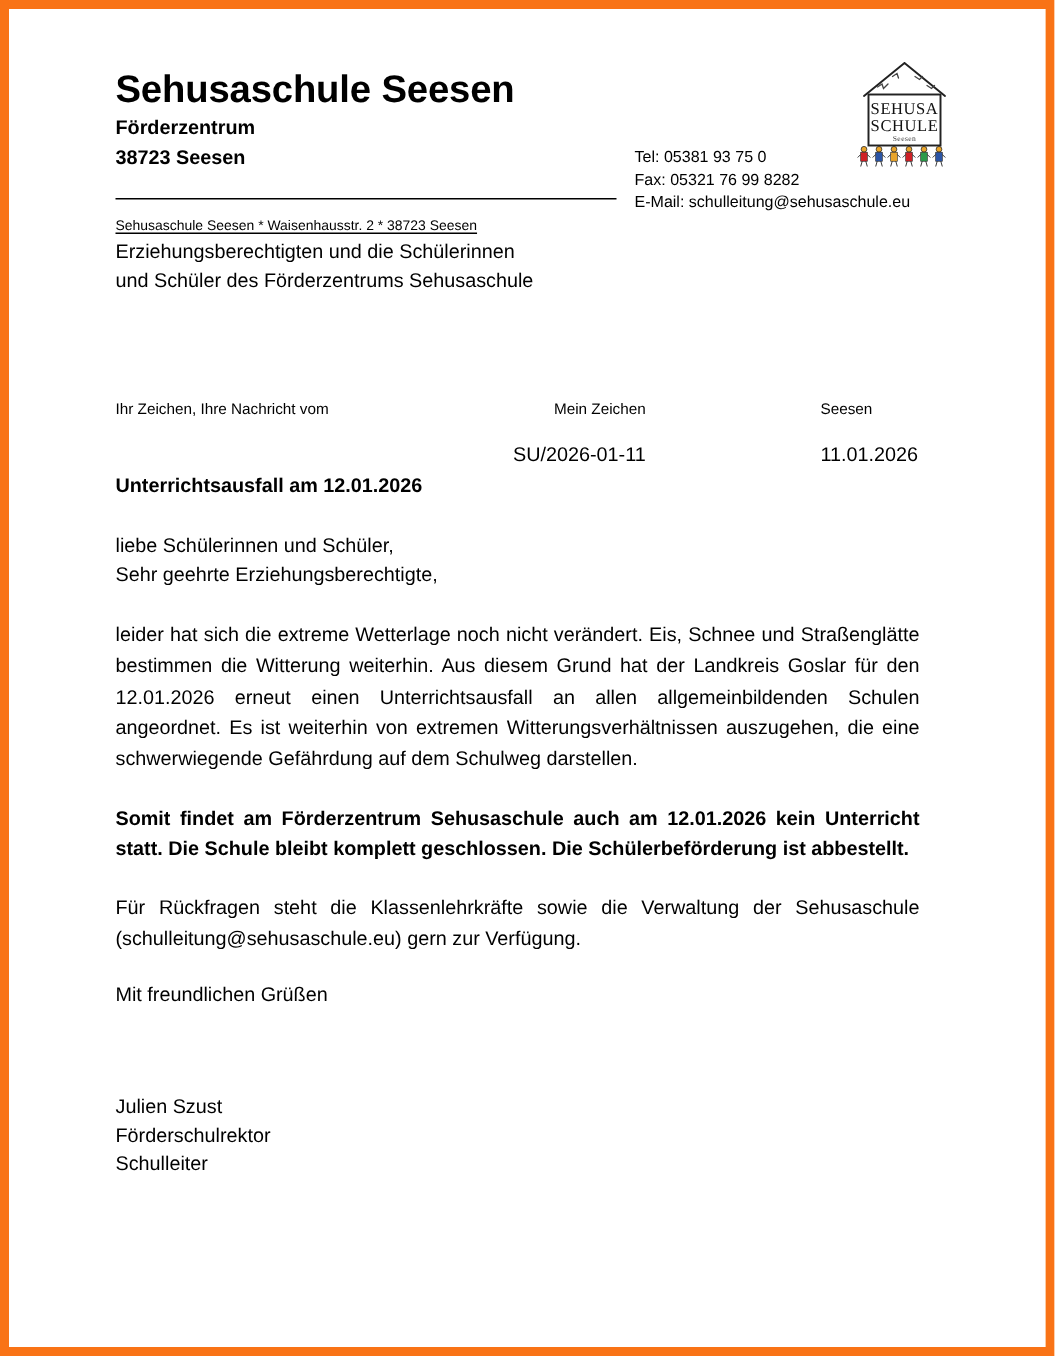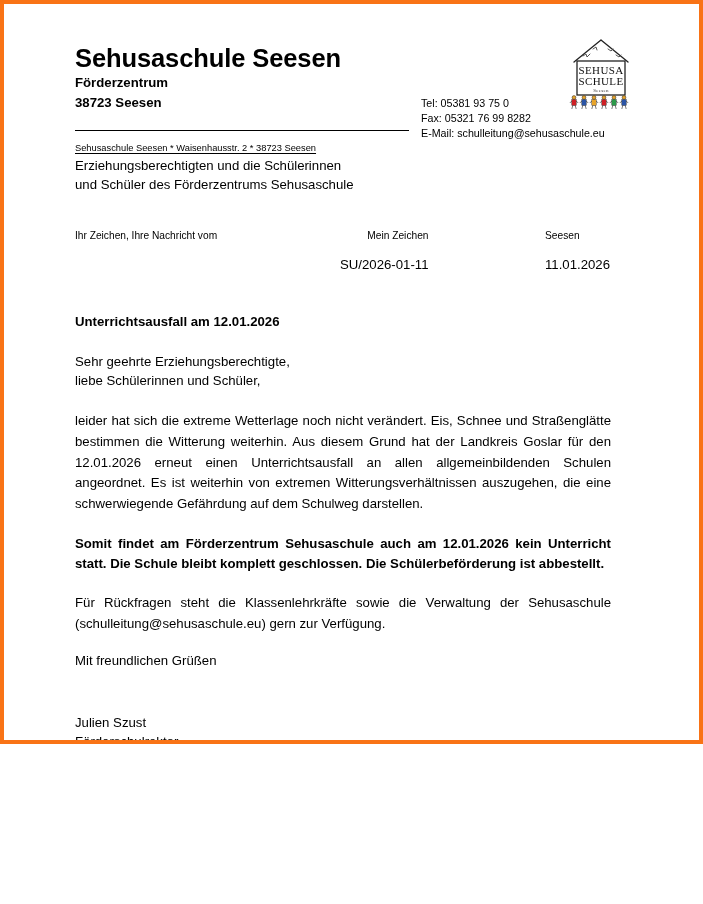--- a/index.html
+++ b/index.html
@@ -8,24 +8,24 @@
     padding: 0;
     background: #ffffff;
   }
   body {
     font-family: "Liberation Sans", sans-serif;
     color: #000000;
   }
   .page {
     position: relative;
     width: 703px;
-    height: 744px;
+    height: 904px;
     box-sizing: border-box;
     background: #fdba74;
-    border: 4px solid #f97316;
+    border: 6px solid #f97316;
     overflow: hidden;
   }
   .sheet {
     position: absolute;
     left: 0;
     top: 0;
     width: 701px;
     height: 902px;
     background: #ffffff;
   }
@@ -109,20 +109,21 @@
     position: absolute;
     top: 0;
   }
   .col-ihr   { left: 0px;   }
   .col-mein  { left: 265px; text-align: right; }
   .col-ort   { left: 470px; }
   .ref-label {
     font-size: 10.2px;
     white-space: nowrap;
     display: block;
+    margin-top: 36px;
   }
   .ref-value {
     font-size: 13.2px;
     white-space: nowrap;
     display: block;
     margin-top: 16px;
   }
 
   
   .body-area {
@@ -155,21 +156,21 @@
   p.para.bold.tight { line-height: 1.52; }
   .b { font-weight: bold; }
   .nb { font-weight: normal; }
 
   .closing {
     font-size: 13.2px;
     margin: 0 0 0 0;
     white-space: nowrap;
   }
   .signature {
-    margin-top: 45px;
+    margin-top: 58px;
     font-size: 13.2px;
     line-height: 1.44;
   }
   .signature .ln { display: block; white-space: nowrap; }
 </style>
 </head>
 <body>
 
 <div class="page">
   <div class="sheet">
@@ -256,22 +257,22 @@
         <span class="ref-label">Seesen</span>
         <span class="ref-value">11.01.2026</span>
       </div>
     </div>
 
     <div class="body-area">
 
       <div class="subject">Unterrichtsausfall am 12.01.2026</div>
 
       <div class="salutation">
+        <span class="ln">liebe Schülerinnen und Schüler,</span>
         <span class="ln">Sehr geehrte Erziehungsberechtigte,</span>
-        <span class="ln">liebe Schülerinnen und Schüler,</span>
       </div>
 
       <p class="para">leider hat sich die extreme Wetterlage noch nicht verändert. Eis, Schnee und Straßenglätte bestimmen die Witterung weiterhin. Aus diesem Grund hat der Landkreis Goslar für den 12.01.2026 erneut einen Unterrichtsausfall an allen allgemeinbildenden Schulen angeordnet. Es ist weiterhin von extremen Witterungsverhältnissen auszugehen, die eine schwerwiegende Gefährdung auf dem Schulweg darstellen.</p>
 
       <p class="para bold tight">Somit findet am Förderzentrum Sehusaschule auch am 12.01.2026 kein Unterricht statt. Die Schule bleibt komplett geschlossen. Die Schülerbeförderung ist abbestellt.</p>
 
 
       <p class="para">Für Rückfragen steht die Klassenlehrkräfte sowie die Verwaltung der Sehusaschule (schulleitung@sehusaschule.eu) gern zur Verfügung.</p>
 
       <div class="closing">Mit freundlichen Grüßen</div>

